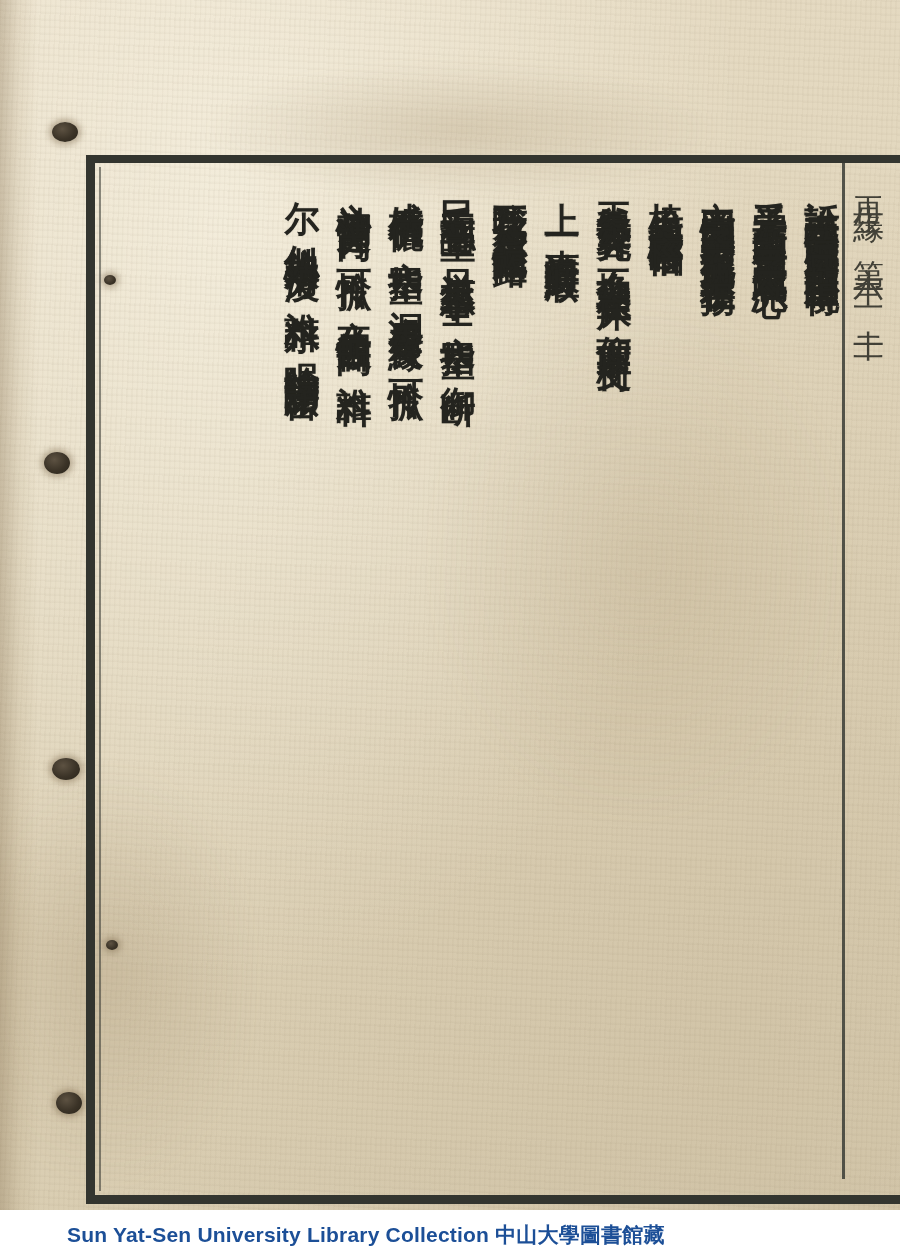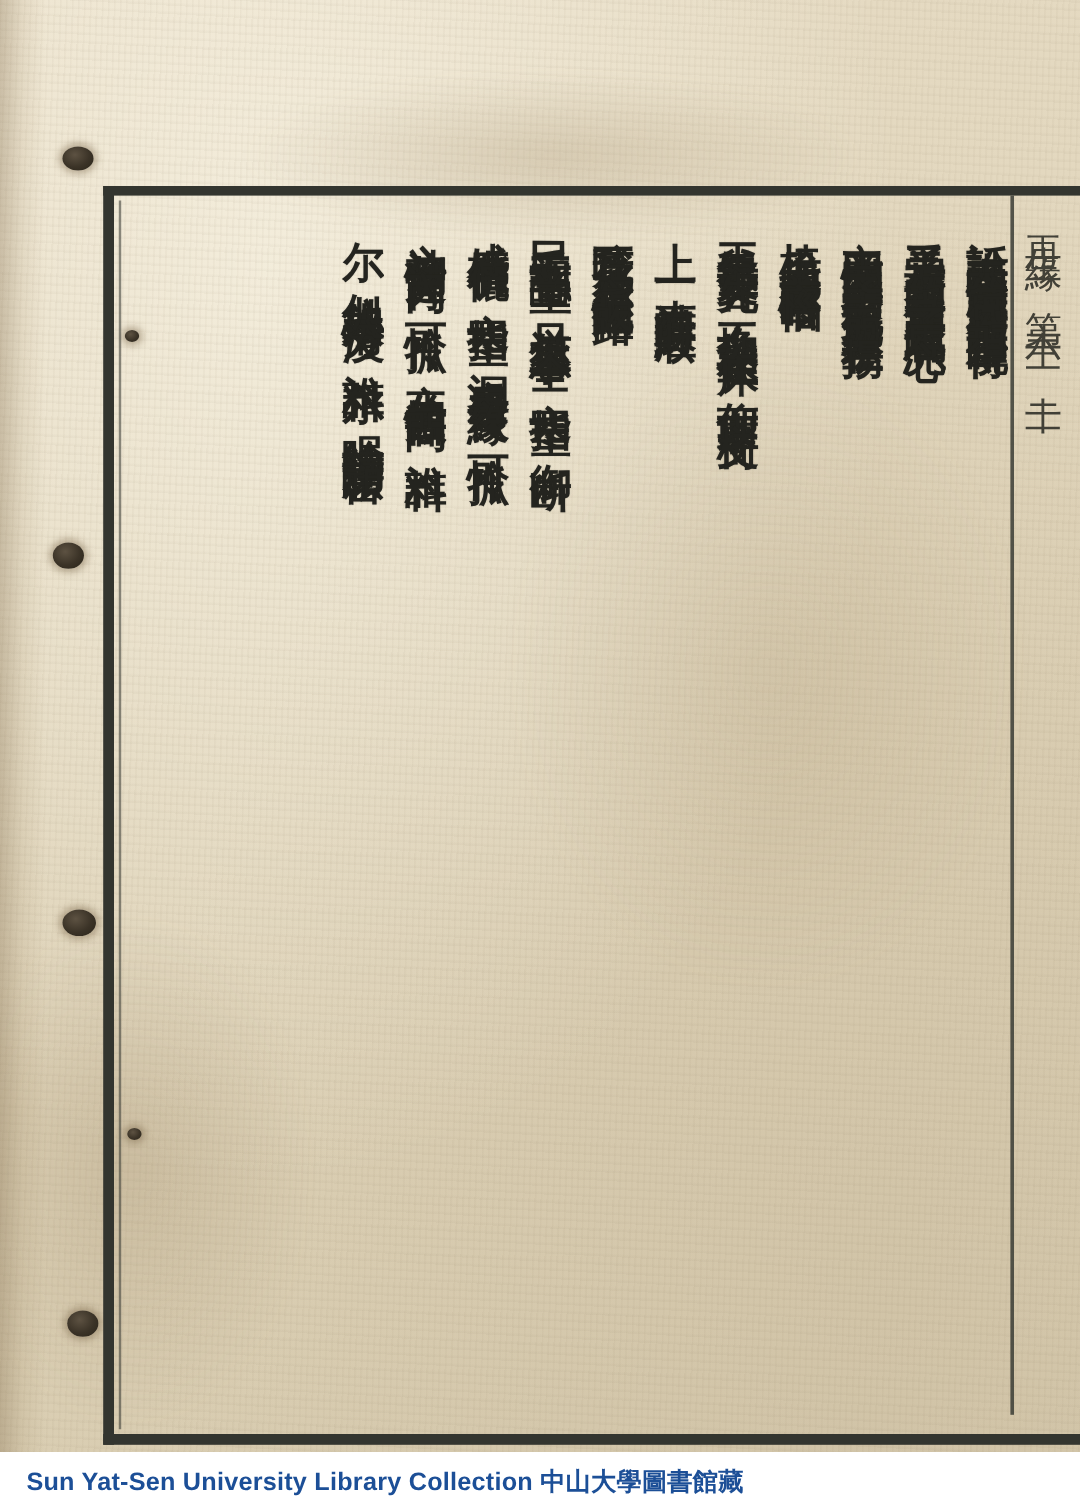--- a/index.html
+++ b/index.html
@@ -153,20 +153,21 @@
     display: flex;
     align-items: center;
   }
   .footer-text {
     font-family: "Liberation Sans", sans-serif;
     font-size: 21px;
     font-weight: bold;
     color: #1c4f97;
     padding-left: 22px;
     letter-spacing: 0.2px;
+    margin-left: 45px;
   }
   .footer-text .cn {
     font-family: "DejaVu Sans", sans-serif;
     font-weight: bold;
   }
 </style>
 </head>
 <body>
 
 <div class="scan">

